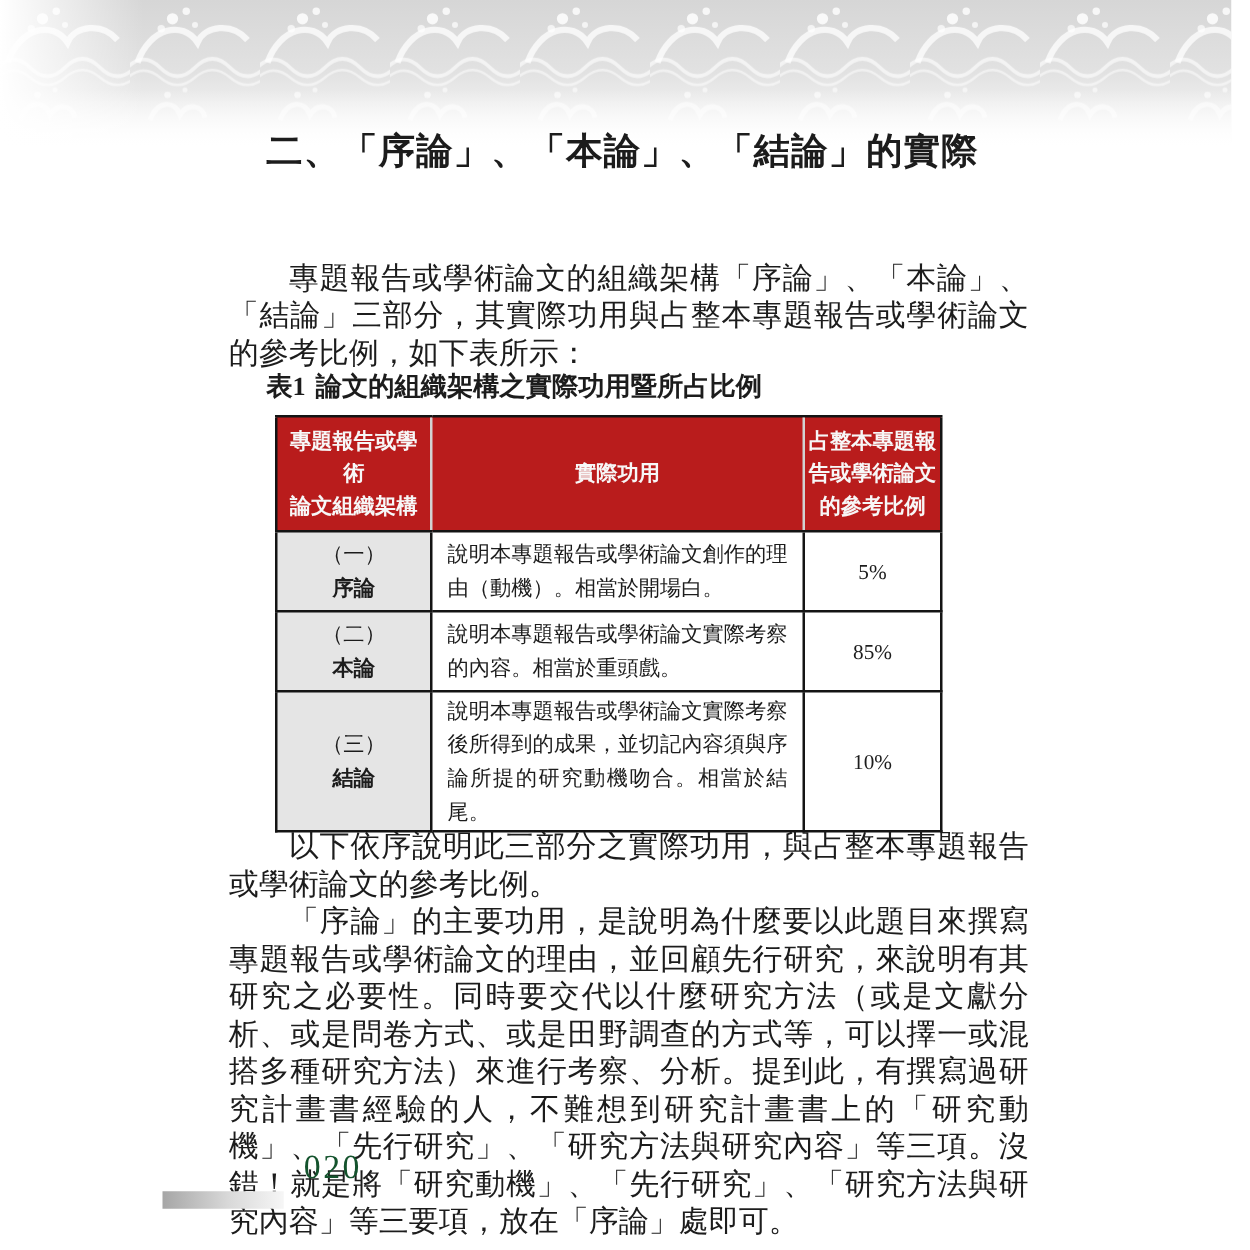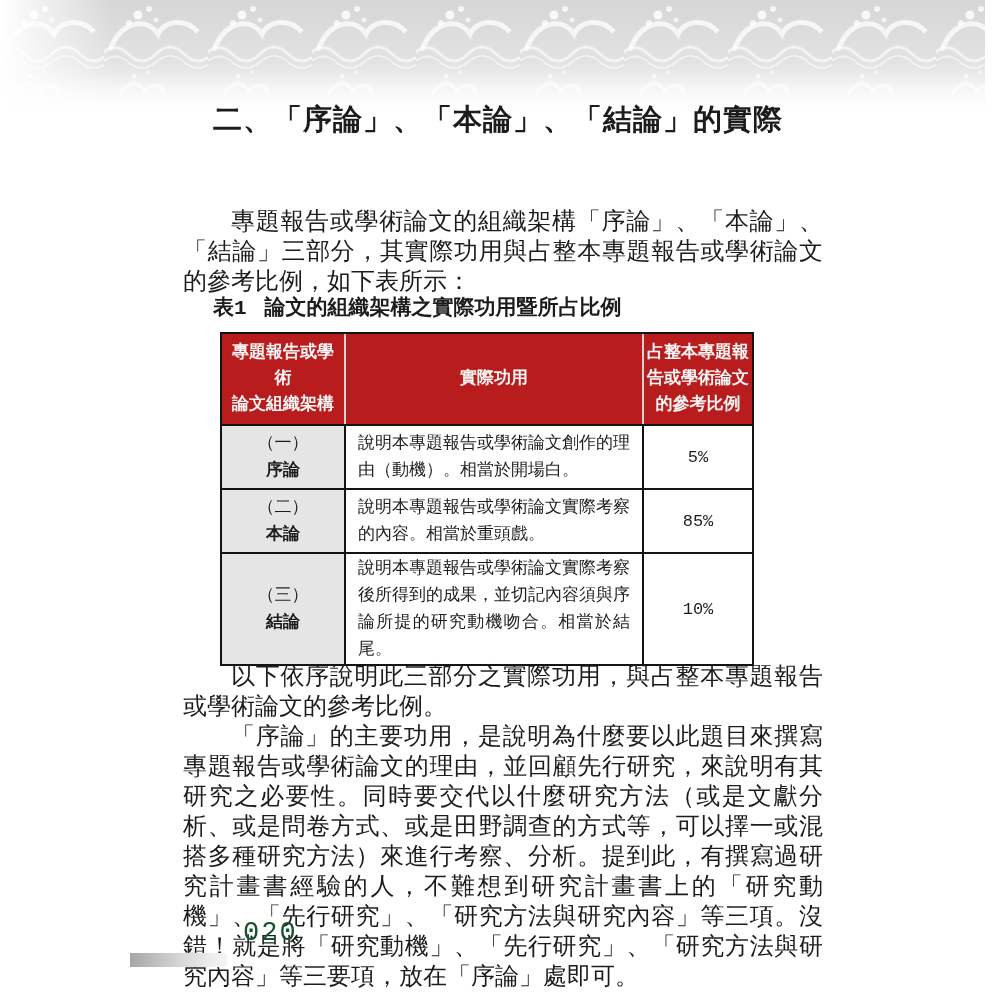--- a/index.html
+++ b/index.html
@@ -1,21 +1,21 @@
 <!DOCTYPE html>
 <html lang="zh-Hant"><head>
 <meta charset="utf-8">
 <style>
   html,body{margin:0;padding:0;background:#ffffff;}
   .page{
     position:relative;
     width:985px;height:1000px;
     background:#ffffff;
     overflow:hidden;
-    font-family:Liberation Mono, monospace;
+    font-family:Liberation Serif, serif;
     color:#1c1c1c;
   }
 
   
   .band{position:absolute;top:0;left:0;width:1000px;height:118px;}
   .band svg{display:block;}
 
   
   .heading{
     position:absolute;left:213px;top:98px;width:680px;
@@ -31,21 +31,21 @@
   }
   .bodytext p{margin:0;text-indent:2em;}
   .intro{top:208px;}
   .after-table{top:632px;margin-top:31px;}
 
   
   .caption{
     position:absolute;left:213px;top:294px;
     font-size:21px;font-weight:700;line-height:30px;
   }
-  .caption .cap-label{margin-right:18px;}
+  .caption .cap-label{margin-right:8px;}
 
   
   .tablewrap{position:absolute;left:220px;top:332px;}
   table.proportion{
     border-collapse:collapse;table-layout:fixed;
     width:532px;
     border:2px solid #141414;
   }
   table.proportion th{
     background:#b91c1c;color:#f7f7f7;

